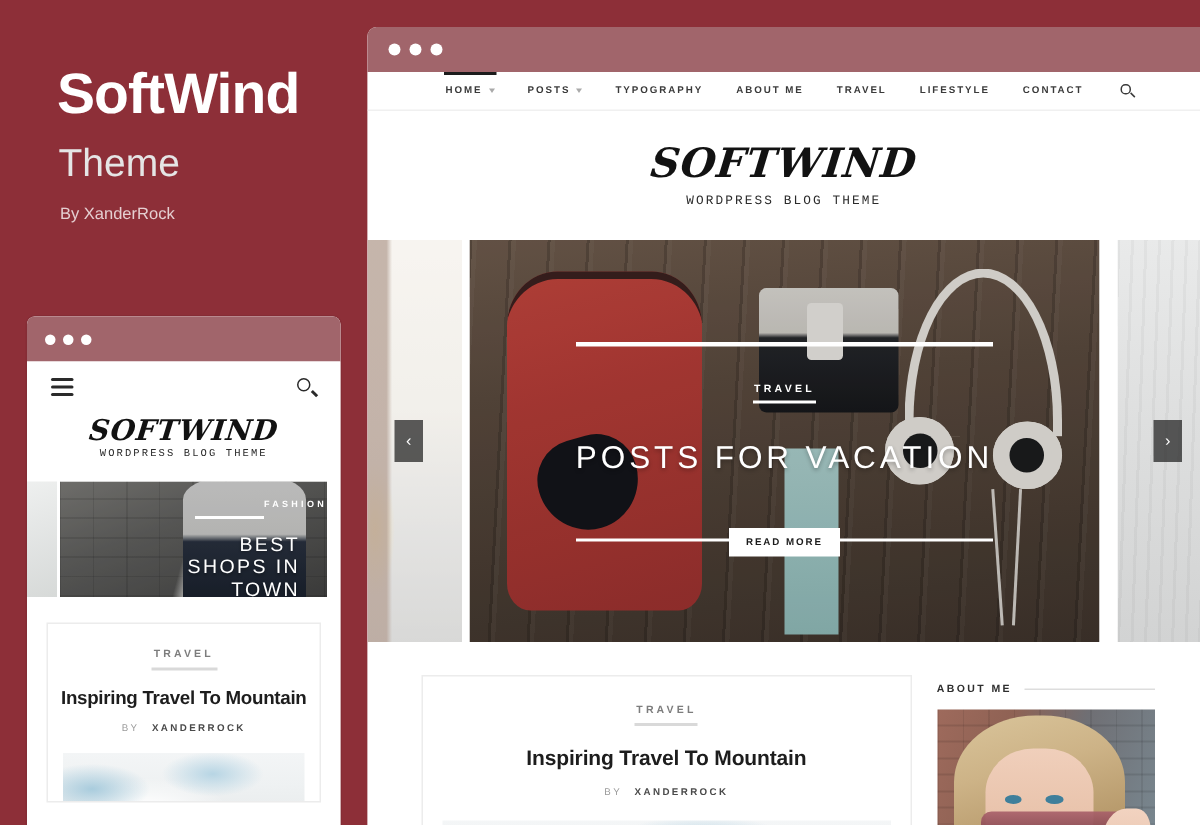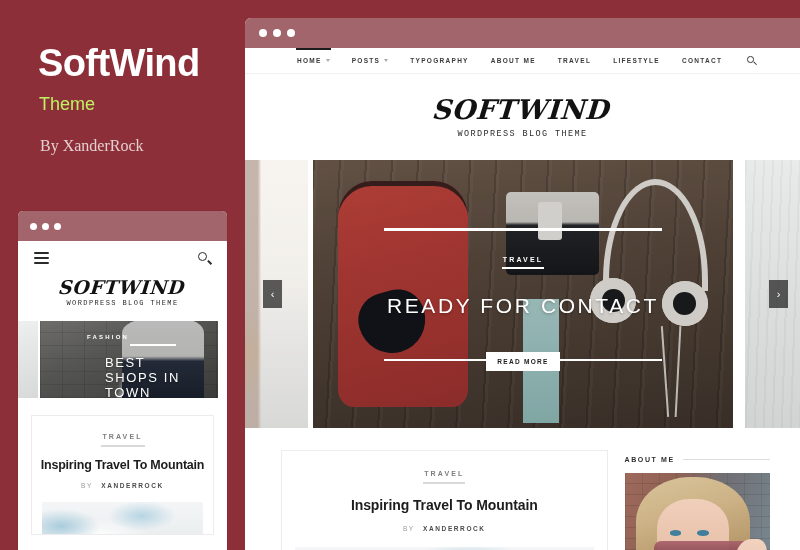--- a/index.html
+++ b/index.html
@@ -13,26 +13,26 @@
 
   
   .promo { position: absolute; left: 0; top: 0; width: 245px; height: 550px; }
   .promo-title {
     position: absolute; left: 38px; top: 44px;
     font-size: 38px; font-weight: bold; color: #ffffff;
     letter-spacing: -0.6px; line-height: 1;
   }
   .promo-sub {
     position: absolute; left: 39px; top: 95px;
-    font-size: 18px; font-weight: 300; color: #bef264;
+    font-size: 26px; font-weight: 300; color: #e5e5e5;
     letter-spacing: 0px; line-height: 1;
   }
   .promo-by {
     position: absolute; left: 40px; top: 137px;
-    font-size: 16px; font-weight: 400; color: #e5cfd1; font-family: Liberation Serif, serif;
+    font-size: 11px; font-weight: 400; color: #e5cfd1;
   }
 
   
   .mobile {
     position: absolute; left: 18px; top: 211px;
     width: 209px; height: 339px;
     background: #ffffff;
     border-radius: 5px 5px 0 0;
     overflow: hidden;
     box-shadow: 0 0 0 1px rgba(0,0,0,0.05);
@@ -89,21 +89,21 @@
       repeating-linear-gradient(90deg, rgba(0,0,0,.10) 0 1px, rgba(0,0,0,0) 1px 22px),
       linear-gradient(160deg,#8d8c88 0%,#6d6d6b 40%,#4b4b4a 100%);
   }
   .wall-person {
     position: absolute; right: 8%; top: -4%; width: 46%; height: 108%;
     background: linear-gradient(180deg,#efefef 0%,#e6e6e4 46%,#2e3747 52%,#1d2533 100%);
     border-radius: 36% 30% 8% 8% / 18% 18% 4% 4%;
     filter: blur(0.4px);
   }
   .slide-shade { position: absolute; inset: 0; background: rgba(0,0,0,.22); }
-  .slide-cap { position: absolute; inset: 0; color: #fff; text-align: left; margin-left: 47px; }
+  .slide-cap { position: absolute; inset: 0; color: #fff; text-align: right; margin-left: 47px; }
   .cat {
     letter-spacing: 2.2px; font-weight: bold; text-transform: uppercase;
   }
   .cat-rule { height: 2px; background: #fff; margin: 4px auto 0; }
   .m-cat { font-size: 6px; margin-top: 13px; }
   .m-cat-rule { width: 46px; }
   .m-stitle {
     font-size: 13px; font-weight: 300; letter-spacing: 1.6px;
     line-height: 15px; margin-top: 9px; padding: 0 18px;
     text-shadow: 0 1px 2px rgba(0,0,0,.35);
@@ -485,21 +485,21 @@
           </div>
           <div class="hero-shade"></div>
 
           <div class="hero-cap">
             <div class="rule-top"></div>
             <div class="rule-bot"></div>
             <div class="h-cat">
               <div class="cat">TRAVEL</div>
               <div class="cat-rule h-cat-rule"></div>
             </div>
-            <div class="h-title">READY FOR CONTACT</div>
+            <div class="h-title">POSTS FOR VACATION</div>
             <div class="h-btnwrap">
               <span class="btn-more h-btn">READ MORE</span>
             </div>
           </div>
         </div>
 
         <div class="arrow prev">‹</div>
         <div class="arrow next">›</div>
       </div>
 

